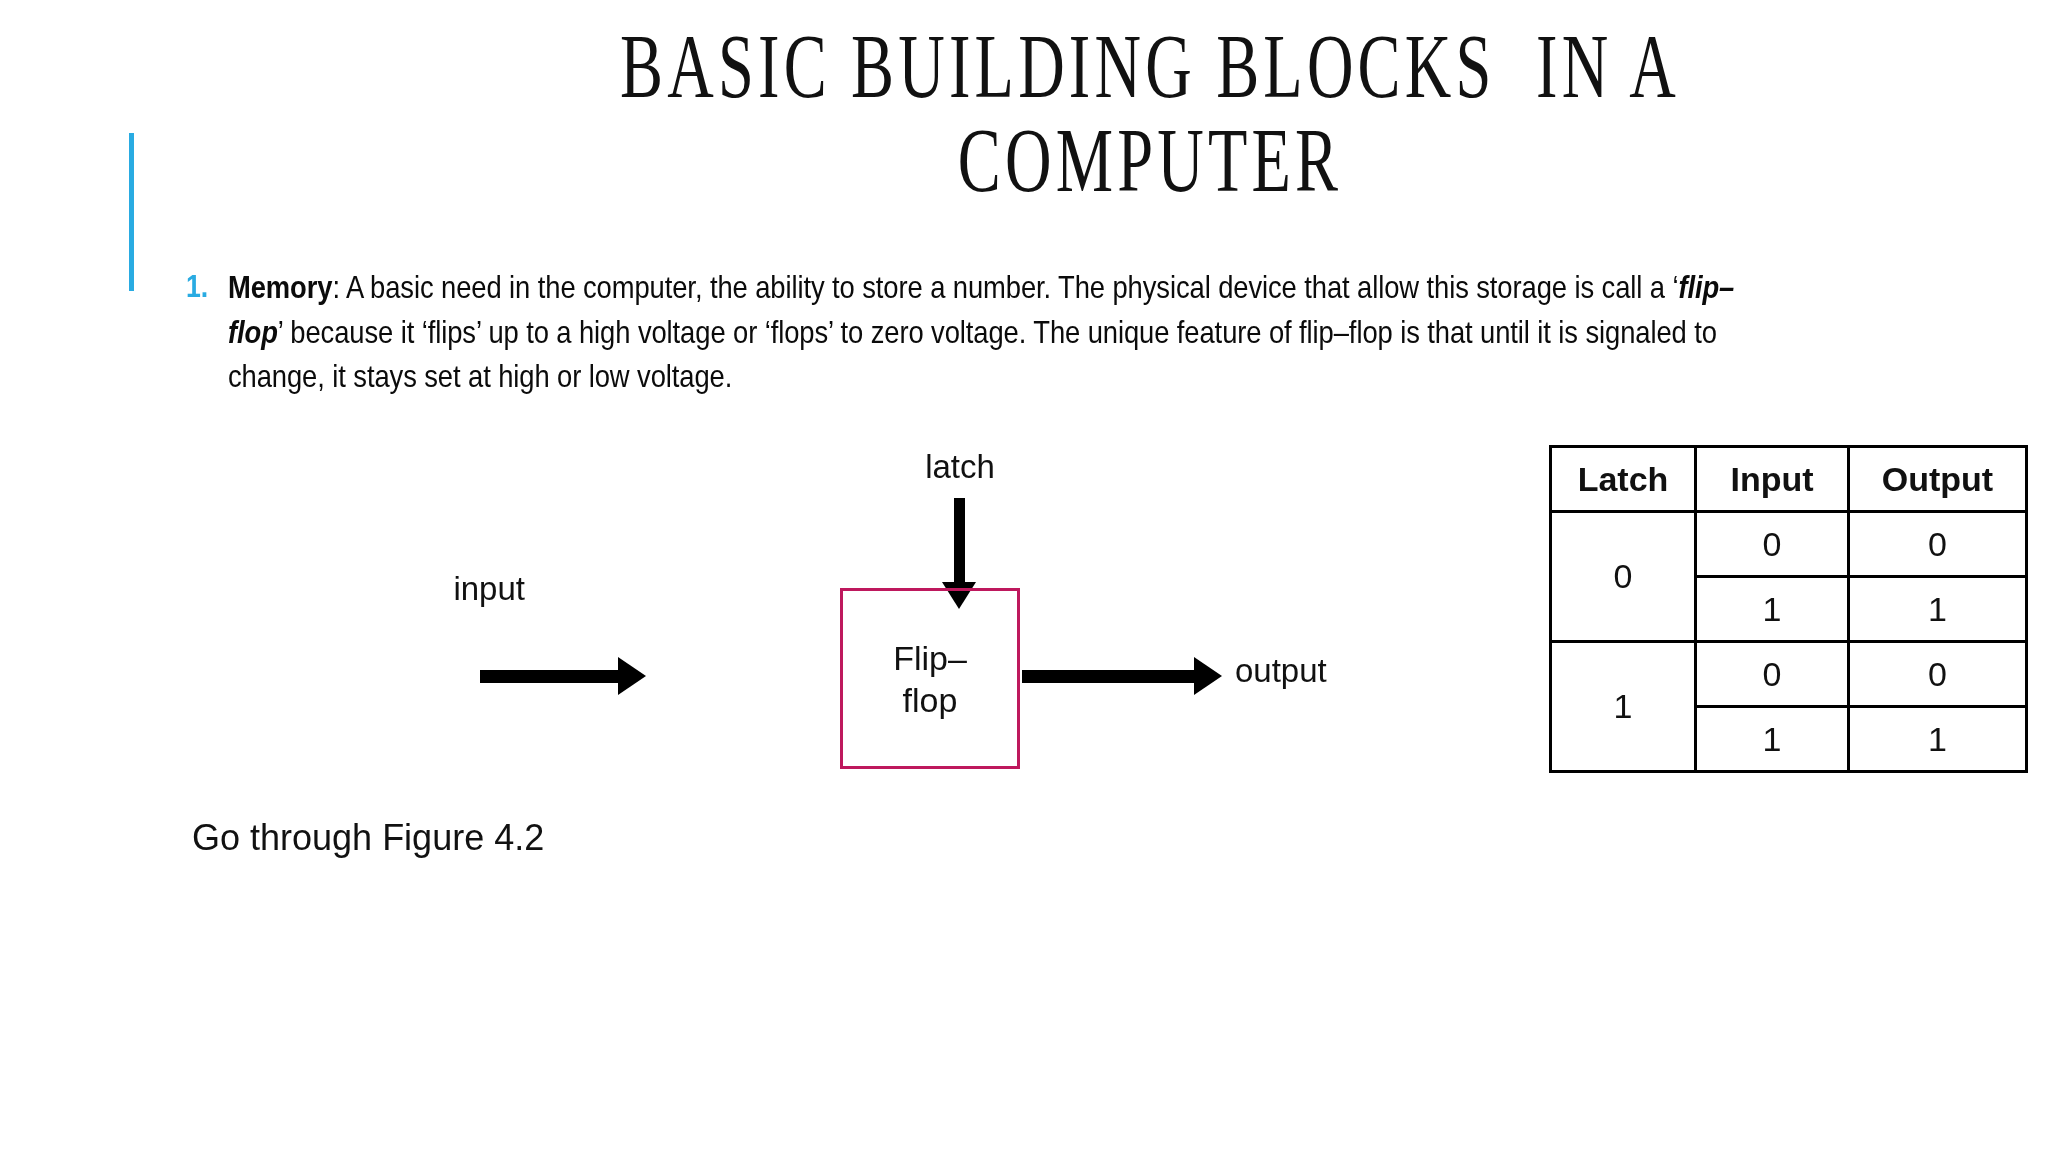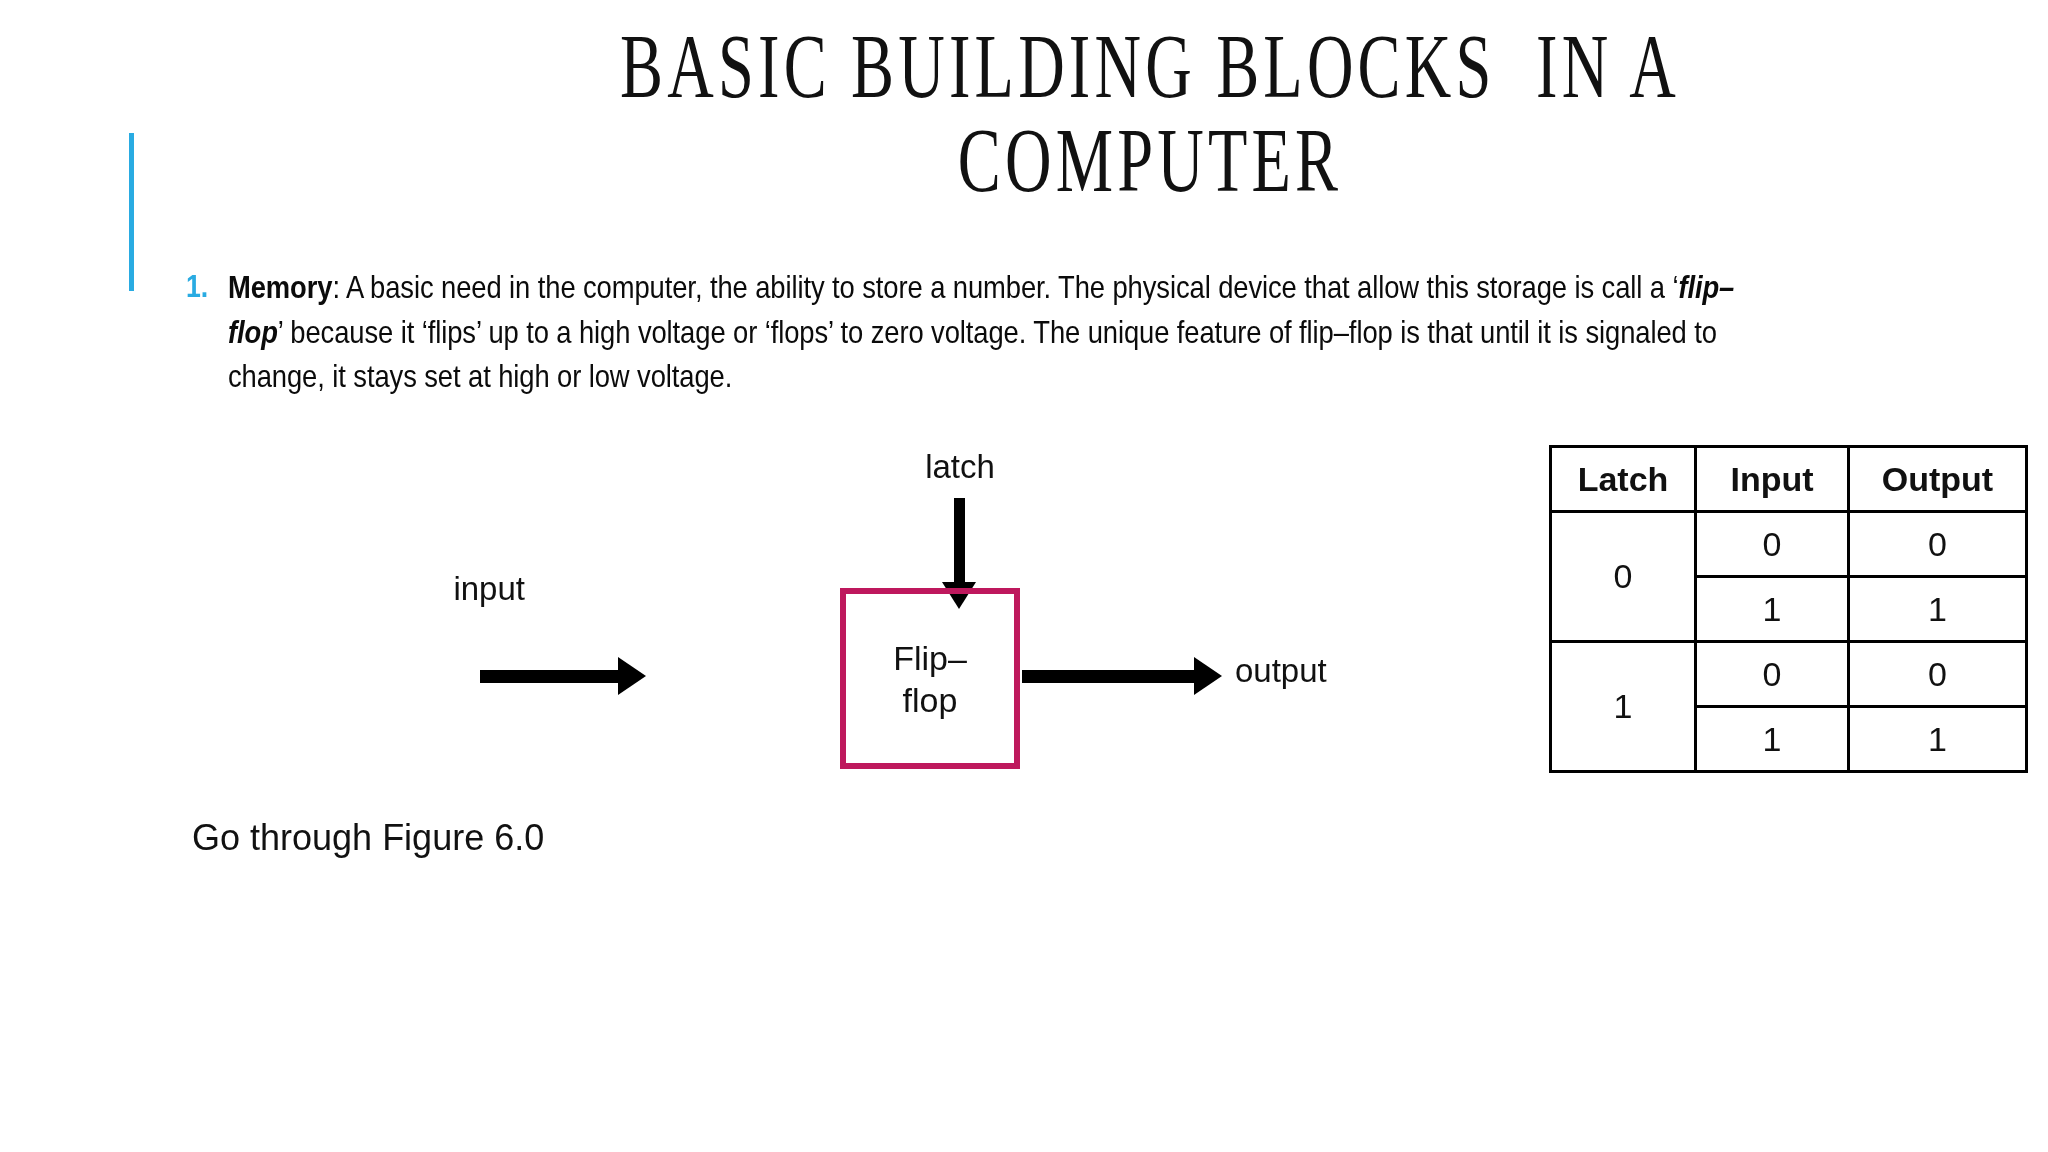--- a/index.html
+++ b/index.html
@@ -110,21 +110,21 @@
     border-left: 17px solid transparent;
     border-right: 17px solid transparent;
     border-top: 27px solid #000;
   }
   #ff-box {
     position: absolute;
     left: 360px;
     top: 148px;
     width: 180px;
     height: 181px;
-    border: 6px solid #be185d;
+    border: 3px solid #be185d;
     box-sizing: border-box;
     display: flex;
     align-items: center;
     justify-content: center;
   }
   #ff-label {
     font-size: 34px;
     line-height: 42px;
     text-align: center;
     color: #111;
@@ -275,13 +275,13 @@
       <td class="col-input">0</td>
       <td class="col-output">0</td>
     </tr>
     <tr>
       <td class="col-input">1</td>
       <td class="col-output">1</td>
     </tr>
   </tbody>
 </table>
 
-<div id="footer-note">Go through Figure 6.0</div>
+<div id="footer-note">Go through Figure 4.2</div>
 
 </body></html>

